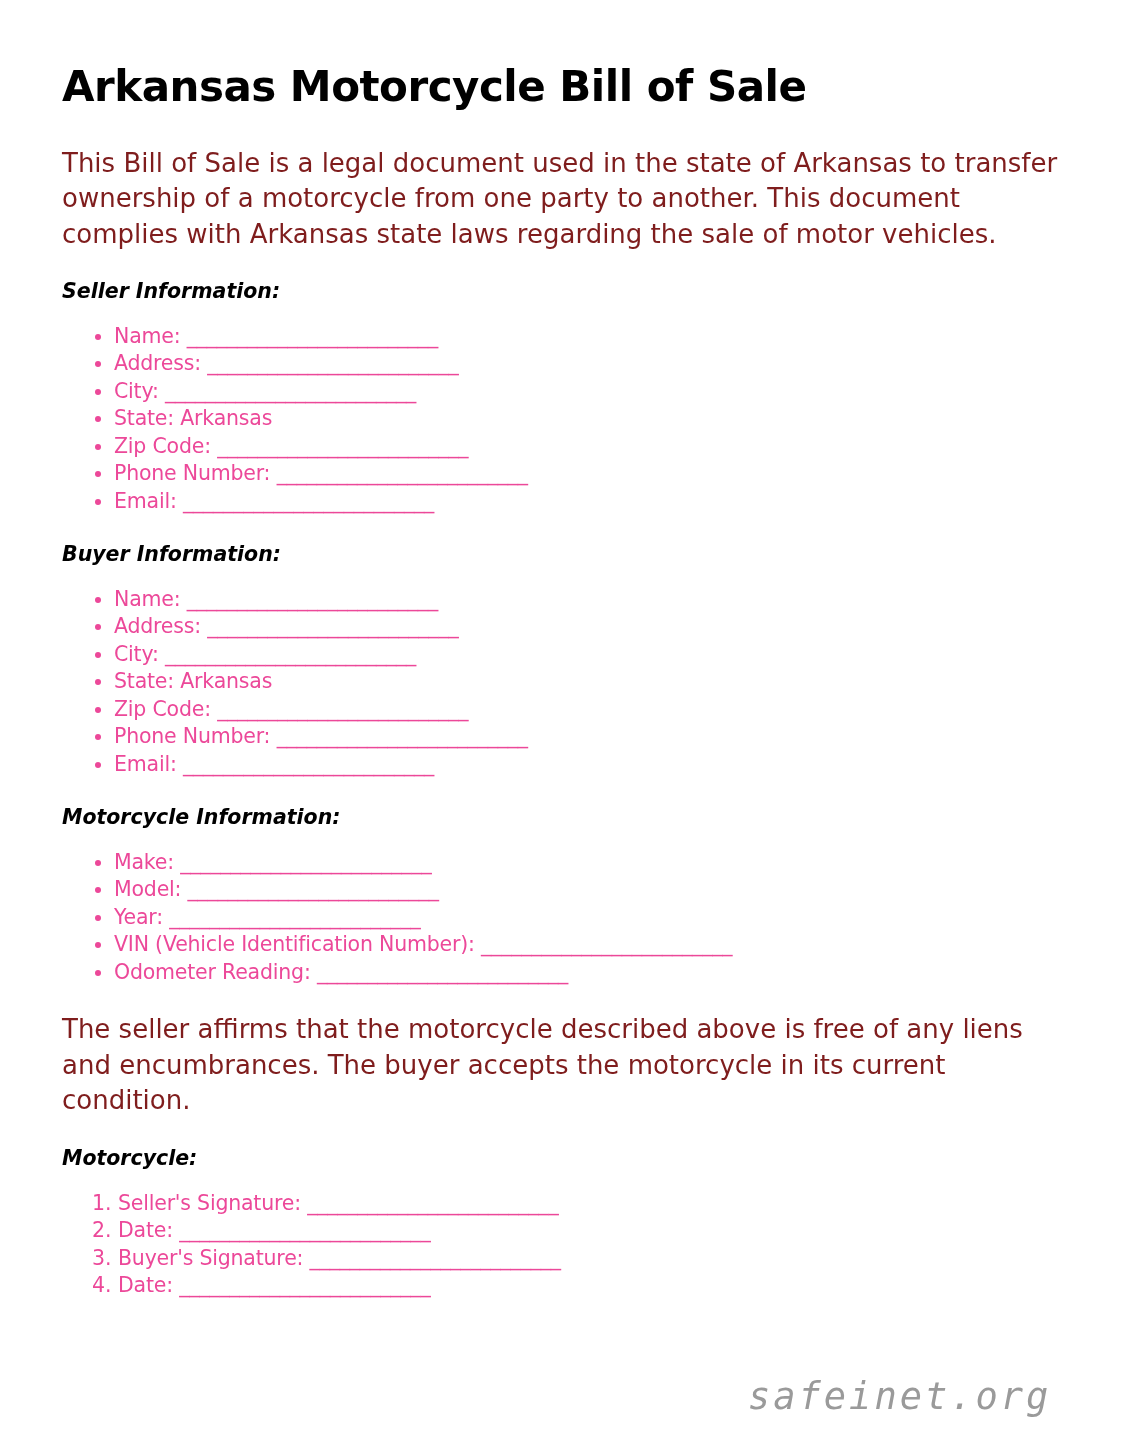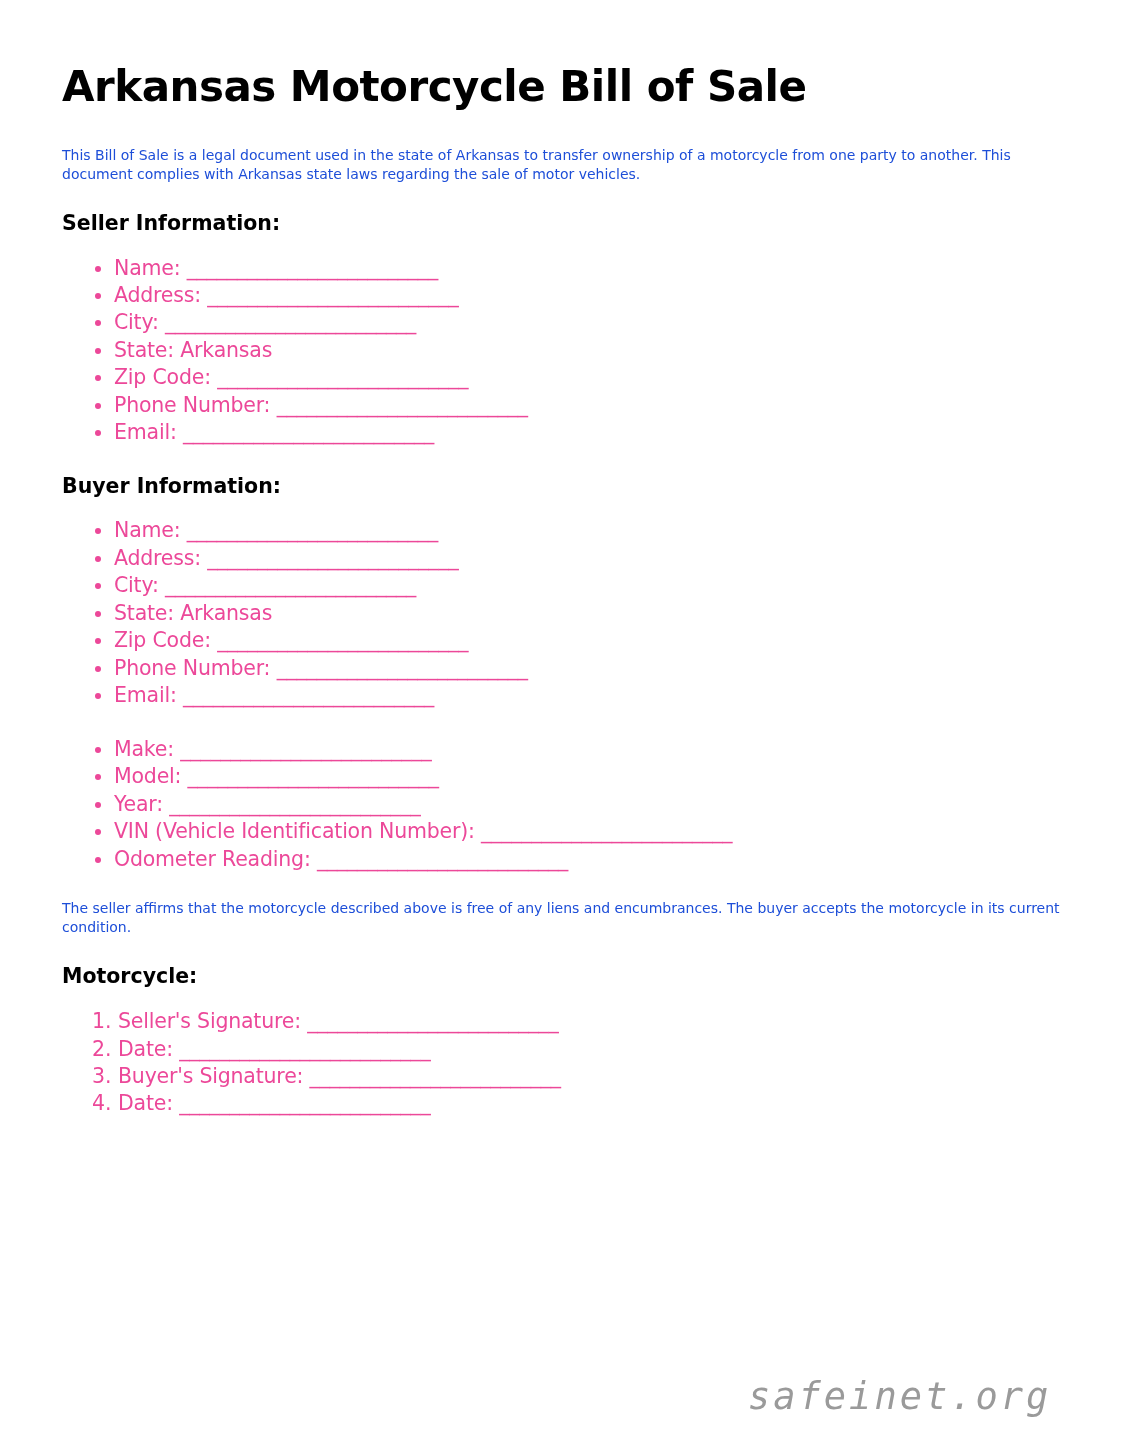--- a/index.html
+++ b/index.html
@@ -34,32 +34,33 @@
   .doc-title {
     font-size: 42px;
     font-weight: bold;
     line-height: 1.18;
     letter-spacing: -0.5px;
     margin: 0 0 34px 0;
     color: #000000;
   }
 
   p.para {
-    font-size: 14px;
+    font-size: 26px;
     line-height: 1.37;
     margin: 0 0 26px 0;
-    color: #1d4ed8;
+    color: #7f1d1d;
   }
 
   h2.section-heading {
     font-size: 20.5px;
     font-weight: bold;
     line-height: 1.3;
     margin: 0 0 18px 0;
     color: #000000;
+    font-style: italic;
   }
 
   ul.field-list,
   ol.field-list {
     margin: 0 0 26px 0;
     padding-left: 52px;
     font-size: 20.5px;
     line-height: 1.34;
     color: #ec4899;
   }
@@ -115,20 +116,21 @@
     <ul class="field-list">
       <li><span class="blank">Name: _________________________</span></li>
       <li><span class="blank">Address: _________________________</span></li>
       <li><span class="blank">City: _________________________</span></li>
       <li><span class="blank">State: Arkansas</span></li>
       <li><span class="blank">Zip Code: _________________________</span></li>
       <li><span class="blank">Phone Number: _________________________</span></li>
       <li><span class="blank">Email: _________________________</span></li>
     </ul>
 
+    <h2 class="section-heading">Motorcycle Information:</h2>
     <ul class="field-list">
       <li><span class="blank">Make: _________________________</span></li>
       <li><span class="blank">Model: _________________________</span></li>
       <li><span class="blank">Year: _________________________</span></li>
       <li><span class="blank">VIN (Vehicle Identification Number): _________________________</span></li>
       <li><span class="blank">Odometer Reading: _________________________</span></li>
     </ul>
 
 
     <p class="para">The seller affirms that the motorcycle described above is free of any liens and encumbrances. The buyer accepts the motorcycle in its current condition.</p>

